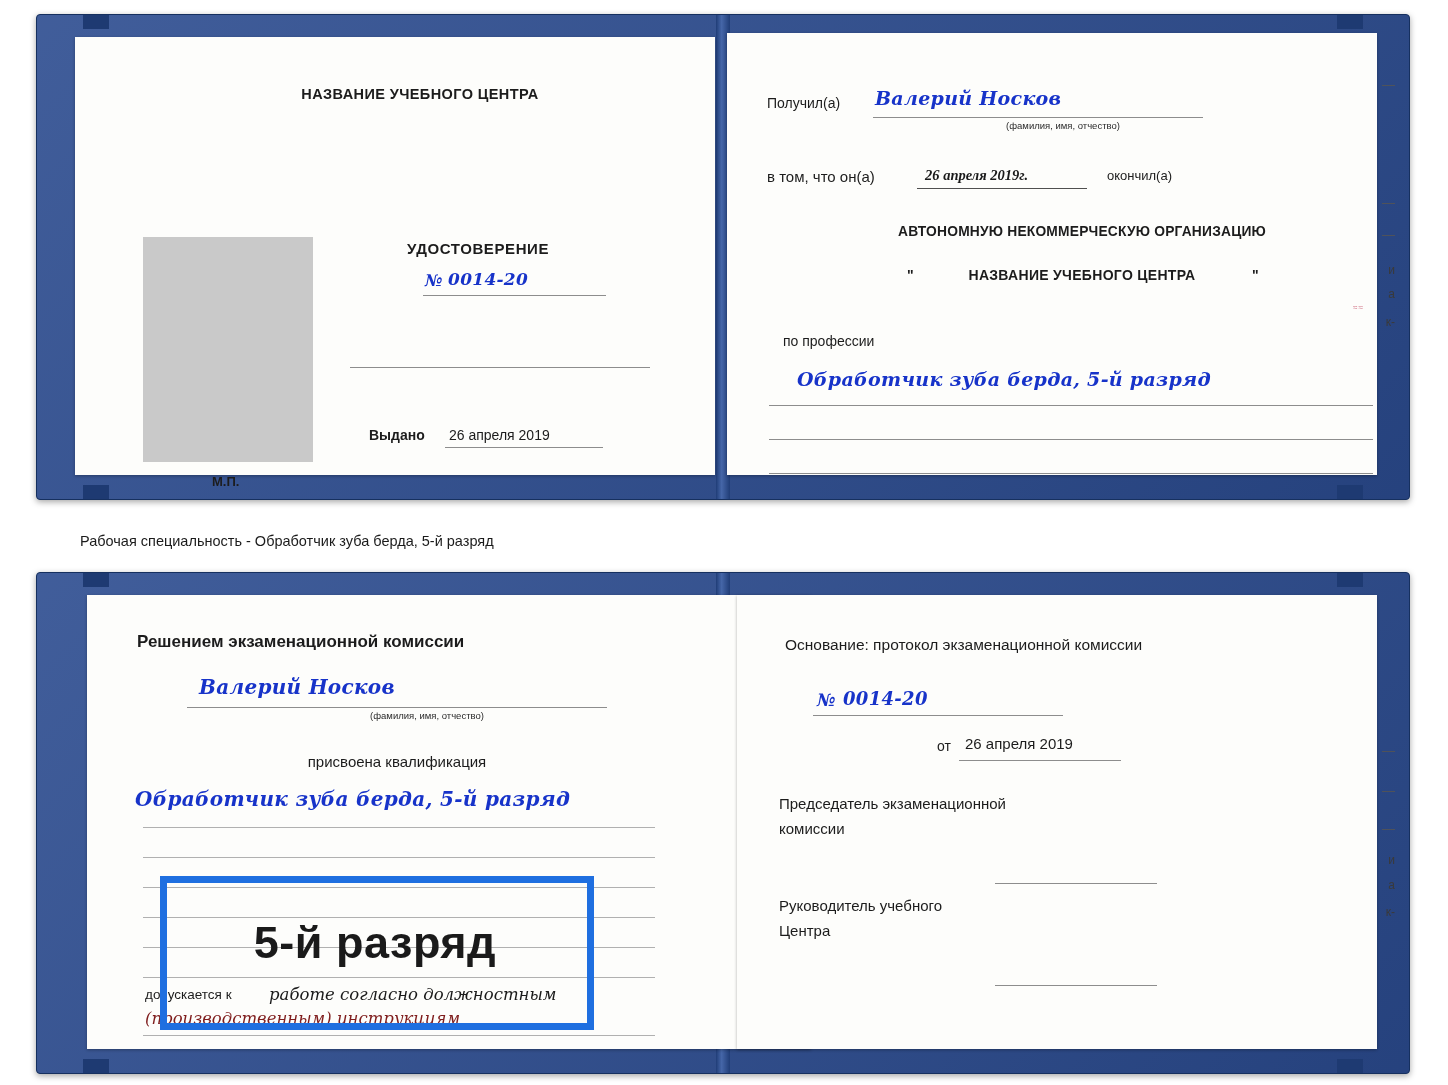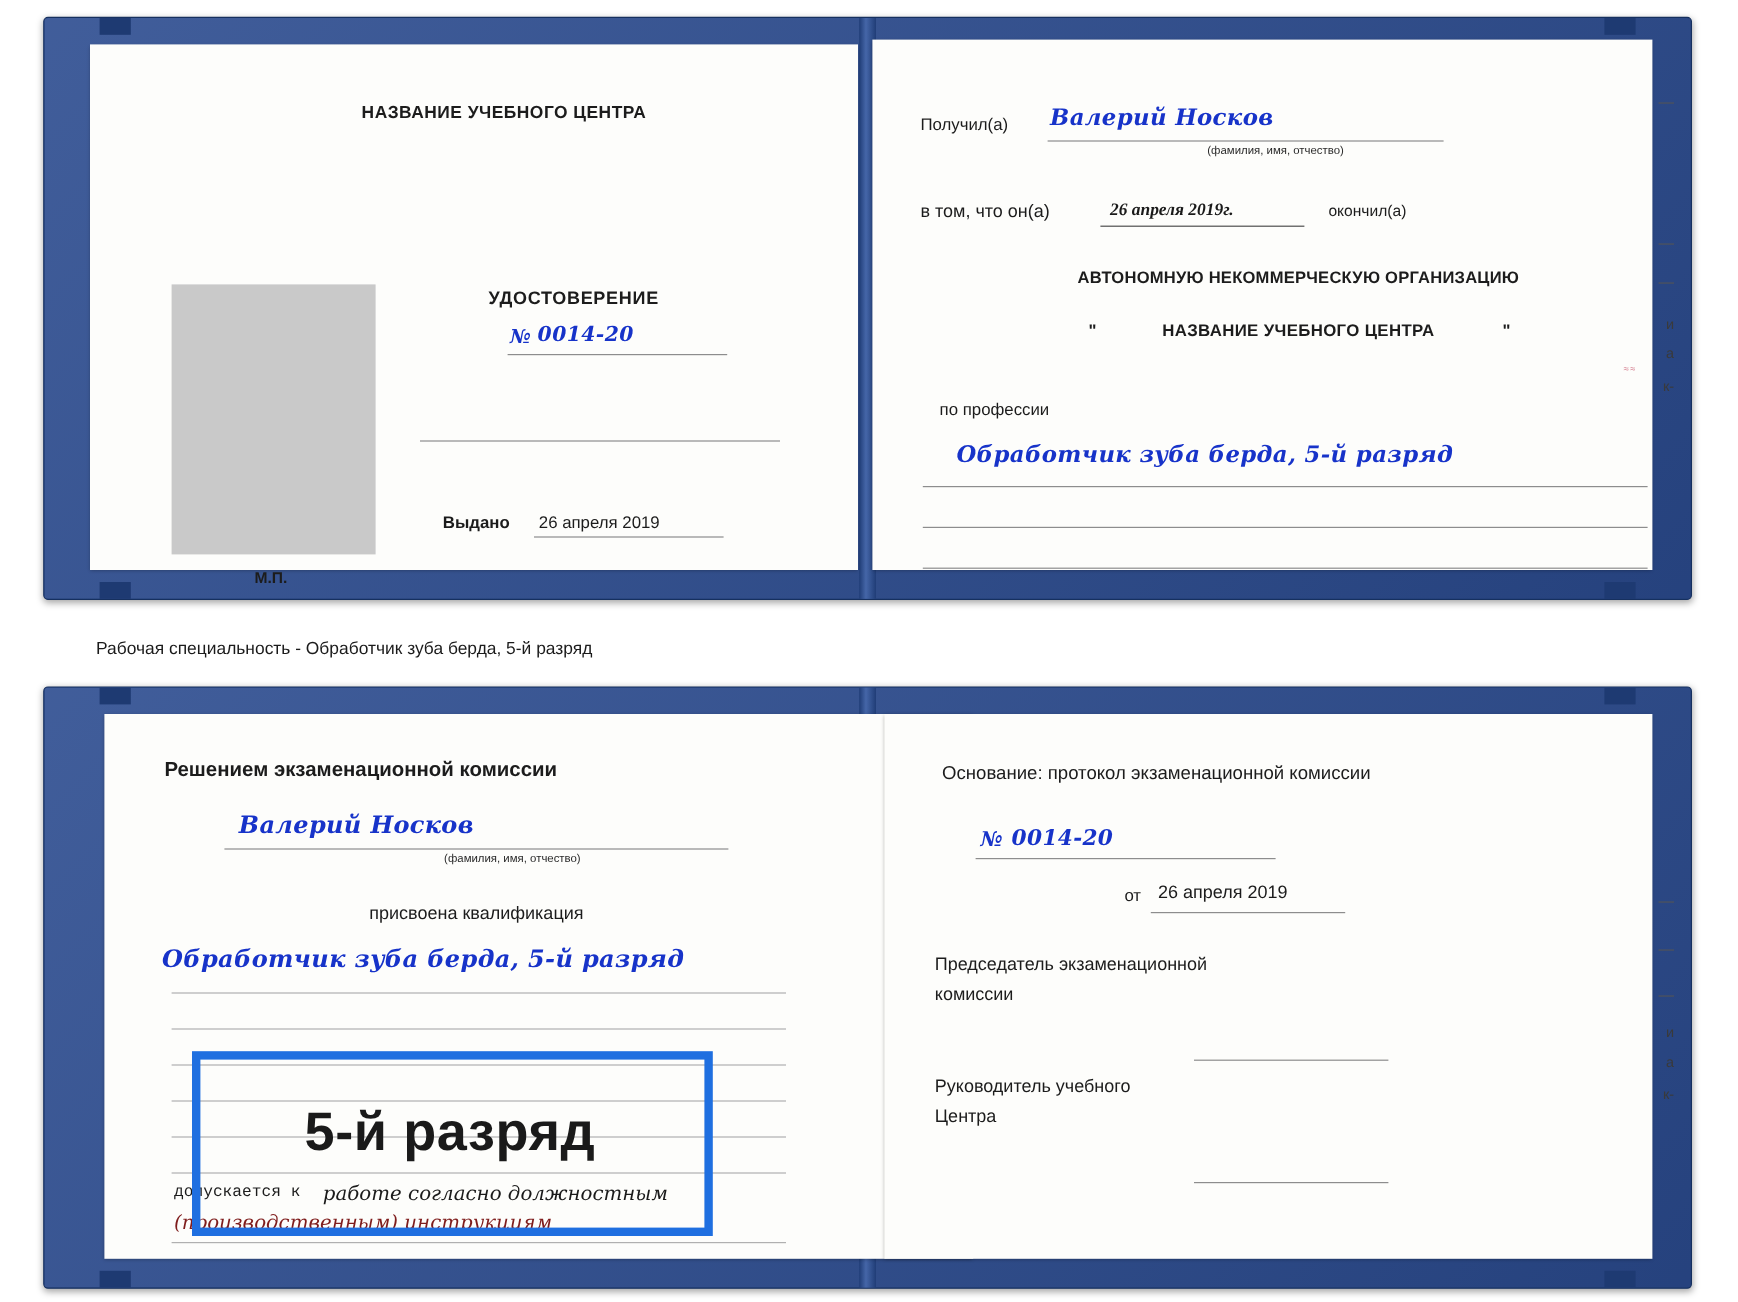--- a/index.html
+++ b/index.html
@@ -215,21 +215,21 @@
 
       <div class="t hand" style="left:48px; top:192px; font-size:20px;">Обработчик зуба берда, 5-й разряд</div>
 
       <div class="rule thin" style="left:56px; top:232px; width:512px;"></div>
       <div class="rule thin" style="left:56px; top:262px; width:512px;"></div>
       <div class="rule thin" style="left:56px; top:292px; width:512px;"></div>
       <div class="rule thin" style="left:56px; top:322px; width:512px;"></div>
       <div class="rule thin" style="left:56px; top:352px; width:512px;"></div>
       <div class="rule thin" style="left:56px; top:382px; width:512px;"></div>
 
-      <div class="t" style="left:58px; top:392px; font-size:13.5px;font-family:Liberation Mono, monospace;">допускается к</div>
+      <div class="t" style="left:58px; top:392px; font-size:13.5px;">допускается к</div>
       <div class="t hand-ink" style="left:182px; top:390px; font-size:16.5px; color:#1a1a1a;">работе согласно должностным</div>
       <div class="t hand-ink" style="left:58px; top:414px; font-size:16.5px; color:#7f1d1d;">(производственным) инструкциям</div>
       <div class="rule thin" style="left:56px; top:440px; width:512px;"></div>
     </div>
   </div>
 
   <div class="page" style="left:700px; top:22px; width:640px; height:454px;">
     <div class="page-inner">
       <div class="t" style="left:48px; top:40px; font-size:15.5px;">Основание: протокол экзаменационной комиссии</div>
 

